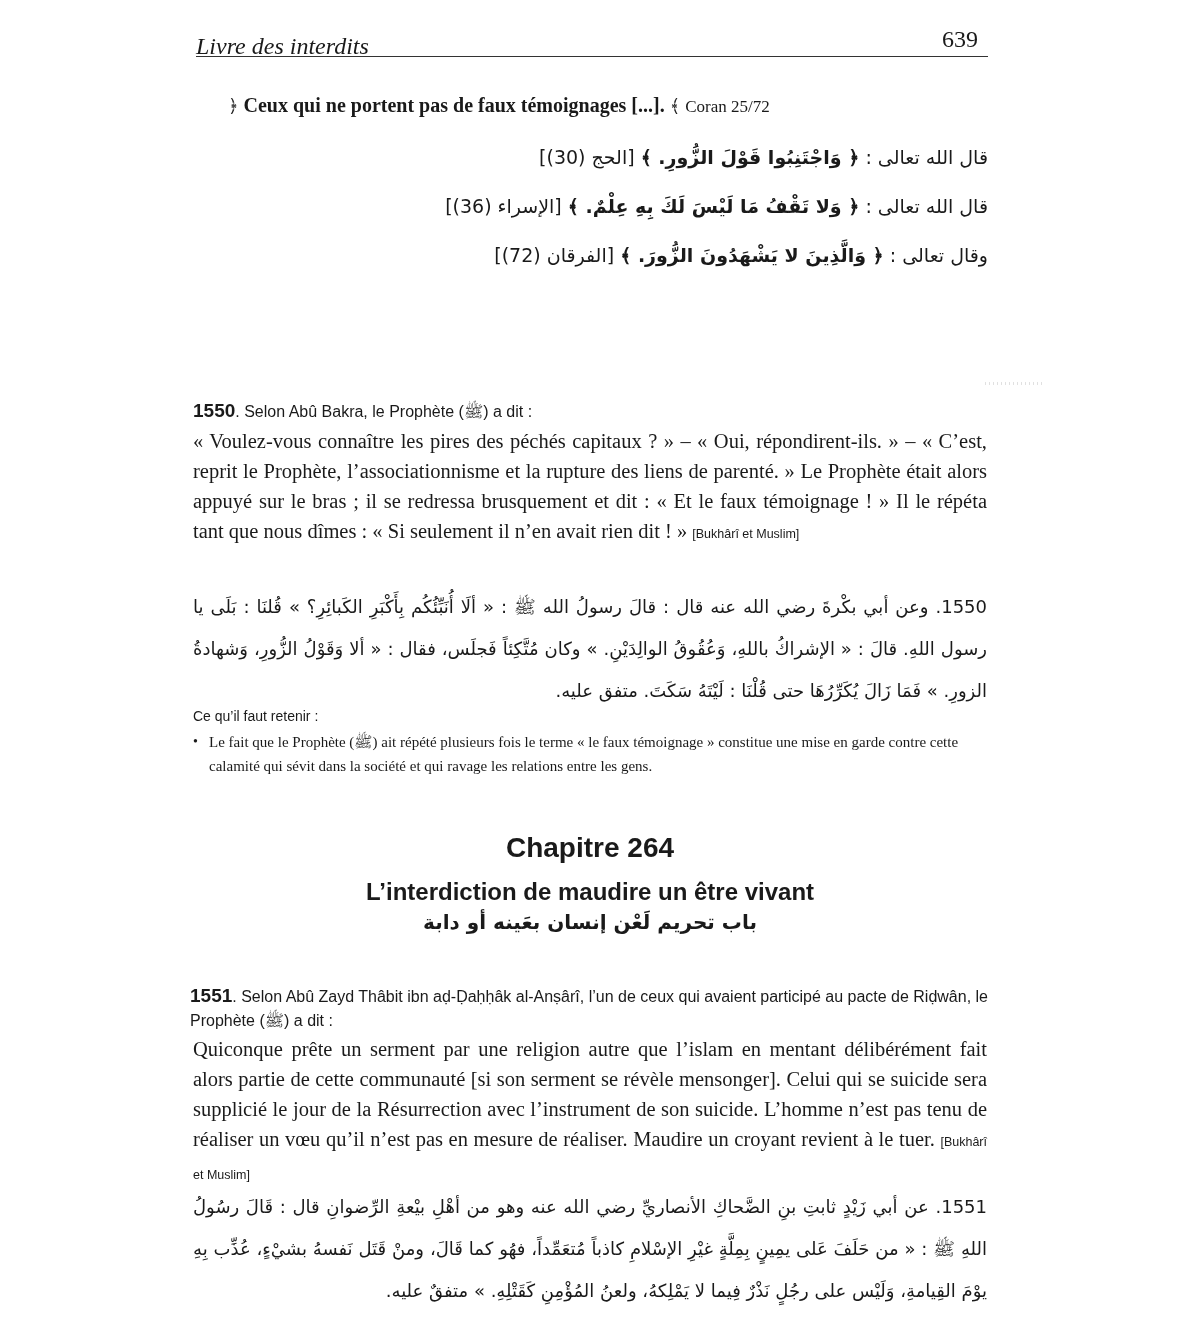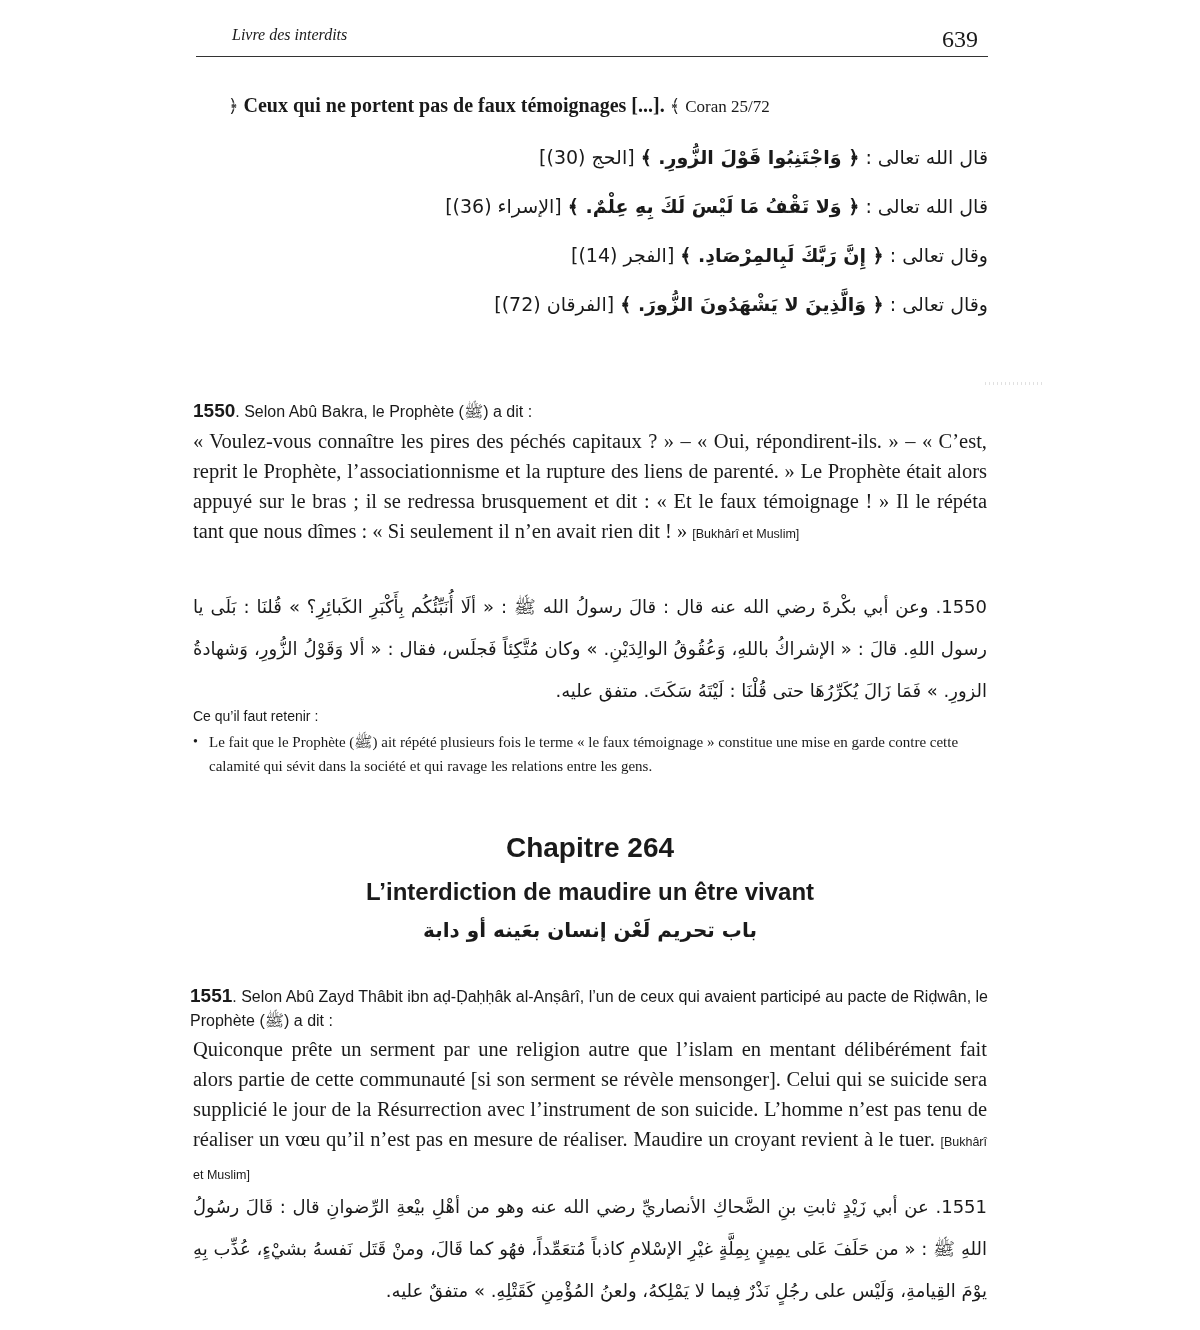--- a/index.html
+++ b/index.html
@@ -2,21 +2,21 @@
 <html><head>
   <meta charset="utf-8">
   <style>
     html, body { margin: 0; padding: 0; background: #ffffff; }
     body { width: 1200px; height: 1330px; position: relative; overflow: hidden; color: #1a1a1a; }
     .serif { font-family: "Liberation Serif", "DejaVu Serif", serif; }
     .sans { font-family: "Liberation Sans", "DejaVu Sans", sans-serif; }
     .arabic { font-family: "DejaVu Sans", "Liberation Sans", sans-serif; direction: rtl; unicode-bidi: embed; }
 
     .running-head { position: absolute; left: 196px; top: 26px; width: 792px; height: 30px; border-bottom: 1.5px solid #333; }
-    .running-head .title { position: absolute; left: 0; top: 0; font-style: italic; font-size: 16px; margin-left: 36px; }
+    .running-head .title { position: absolute; left: 0; top: 7px; font-style: italic; font-size: 24px; }
     .running-head .pageno { position: absolute; right: 10px; top: 0; font-size: 24px; }
 
     .epigraph { position: absolute; left: 196px; top: 94px; font-size: 20px; font-weight: bold; white-space: nowrap; margin-left: 32px; }
     .epigraph .orn { font-weight: normal; font-size: 18px; color: #222; }
     .epigraph .ref { font-weight: normal; font-size: 17px; }
 
     .verses { position: absolute; left: 500px; width: 488px; top: 140px; }
     .verse { font-size: 19px; height: 49px; line-height: 34px; white-space: nowrap; text-align: right; }
     .verse .q { font-weight: bold; }
 
@@ -28,21 +28,21 @@
 
     .ar-body { position: absolute; left: 193px; width: 794px; font-size: 18px; line-height: 42px; text-align: justify; text-align-last: right; }
 
     .retain-title { position: absolute; left: 193px; top: 708px; font-size: 14px; text-align: center; }
     .retain-item { position: absolute; left: 193px; top: 730px; width: 800px; font-size: 15px; line-height: 24px; padding-left: 16px; box-sizing: border-box; }
     .retain-item .bullet { position: absolute; left: 0; top: 0; font-size: 14px; }
 
     .chapter { position: absolute; left: 193px; width: 794px; text-align: center; }
     .chapter .ctitle { font-size: 28px; font-weight: bold; margin-top: 12px; }
     .chapter .csub { font-size: 24px; font-weight: bold; margin-top: 14px; }
-    .chapter .car { font-size: 20px; font-weight: bold; margin-top: 12px; direction: rtl; }
+    .chapter .car { font-size: 20px; font-weight: bold; margin-top: 4px; direction: rtl; }
 
     .artifact { position: absolute; left: 985px; top: 382px; width: 60px; height: 3px;
       background: repeating-linear-gradient(90deg, #ccc 0 1px, transparent 1px 4px); opacity: .6; }
   </style>
 </head>
 <body>
 
 <div class="running-head serif">
   <span class="title">Livre des interdits</span>
   <span class="pageno">639</span>
@@ -54,23 +54,20 @@
   <span class="orn">﴾</span>
   <span class="ref">Coran 25/72</span>
 </div>
 
 <div class="verses arabic">
   <div class="verse">
     <span>قال الله تعالى : </span><span class="q">﴿ وَاجْتَنِبُوا قَوْلَ الزُّورِ. ﴾</span><span> [الحج (30)]</span>
   </div>
   <div class="verse">
     <span>قال الله تعالى : </span><span class="q">﴿ وَلا تَقْفُ مَا لَيْسَ لَكَ بِهِ عِلْمٌ. ﴾</span><span> [الإسراء (36)]</span>
-  </div>
-  <div class="verse">
-    <span>وقال تعالى : </span><span class="q">﴿ إِنَّ رَبَّكَ لَبِالمِرْصَادِ. ﴾</span><span> [الفجر (14)]</span>
   </div>
   <div class="verse">
     <span>وقال تعالى : </span><span class="q">﴿ وَالَّذِينَ لا يَشْهَدُونَ الزُّورَ. ﴾</span><span> [الفرقان (72)]</span>
   </div>
 </div>
 
 <div class="artifact"></div>
 
 <div class="hadith-head sans" style="left:193px; top:400px;">
   <span class="num">1550</span><span>. Selon Abû Bakra, le Prophète (ﷺ) a dit :</span>

